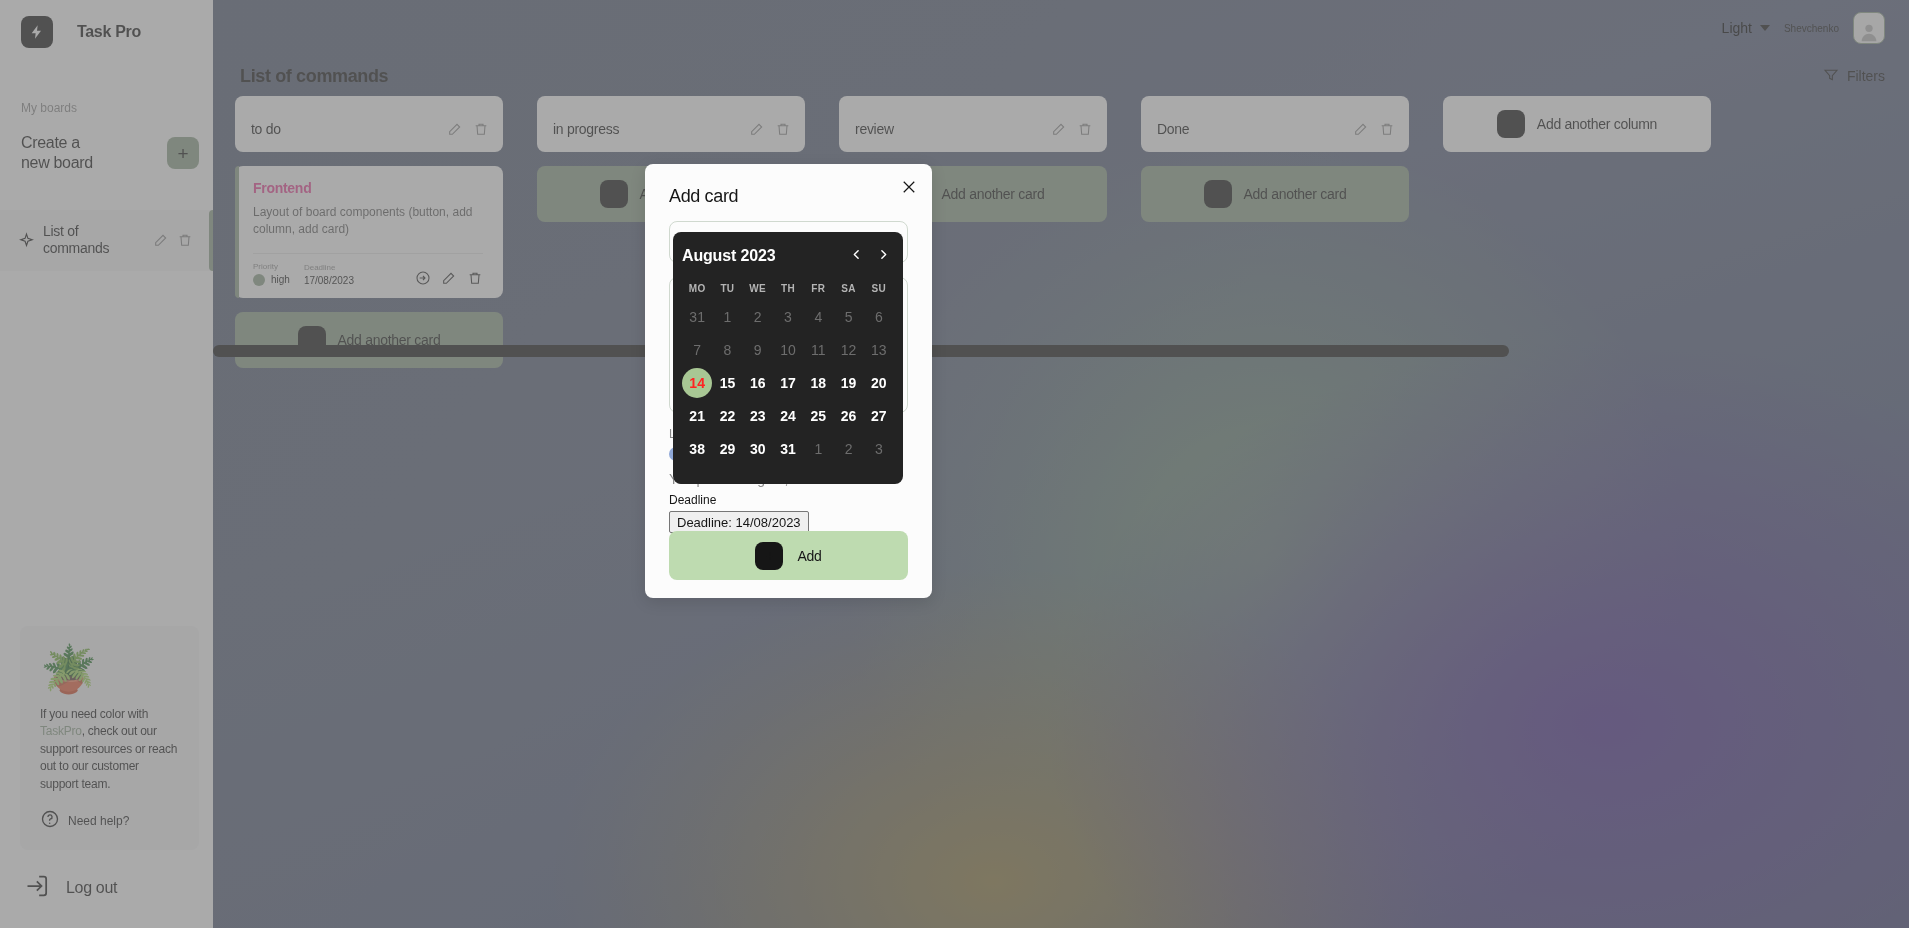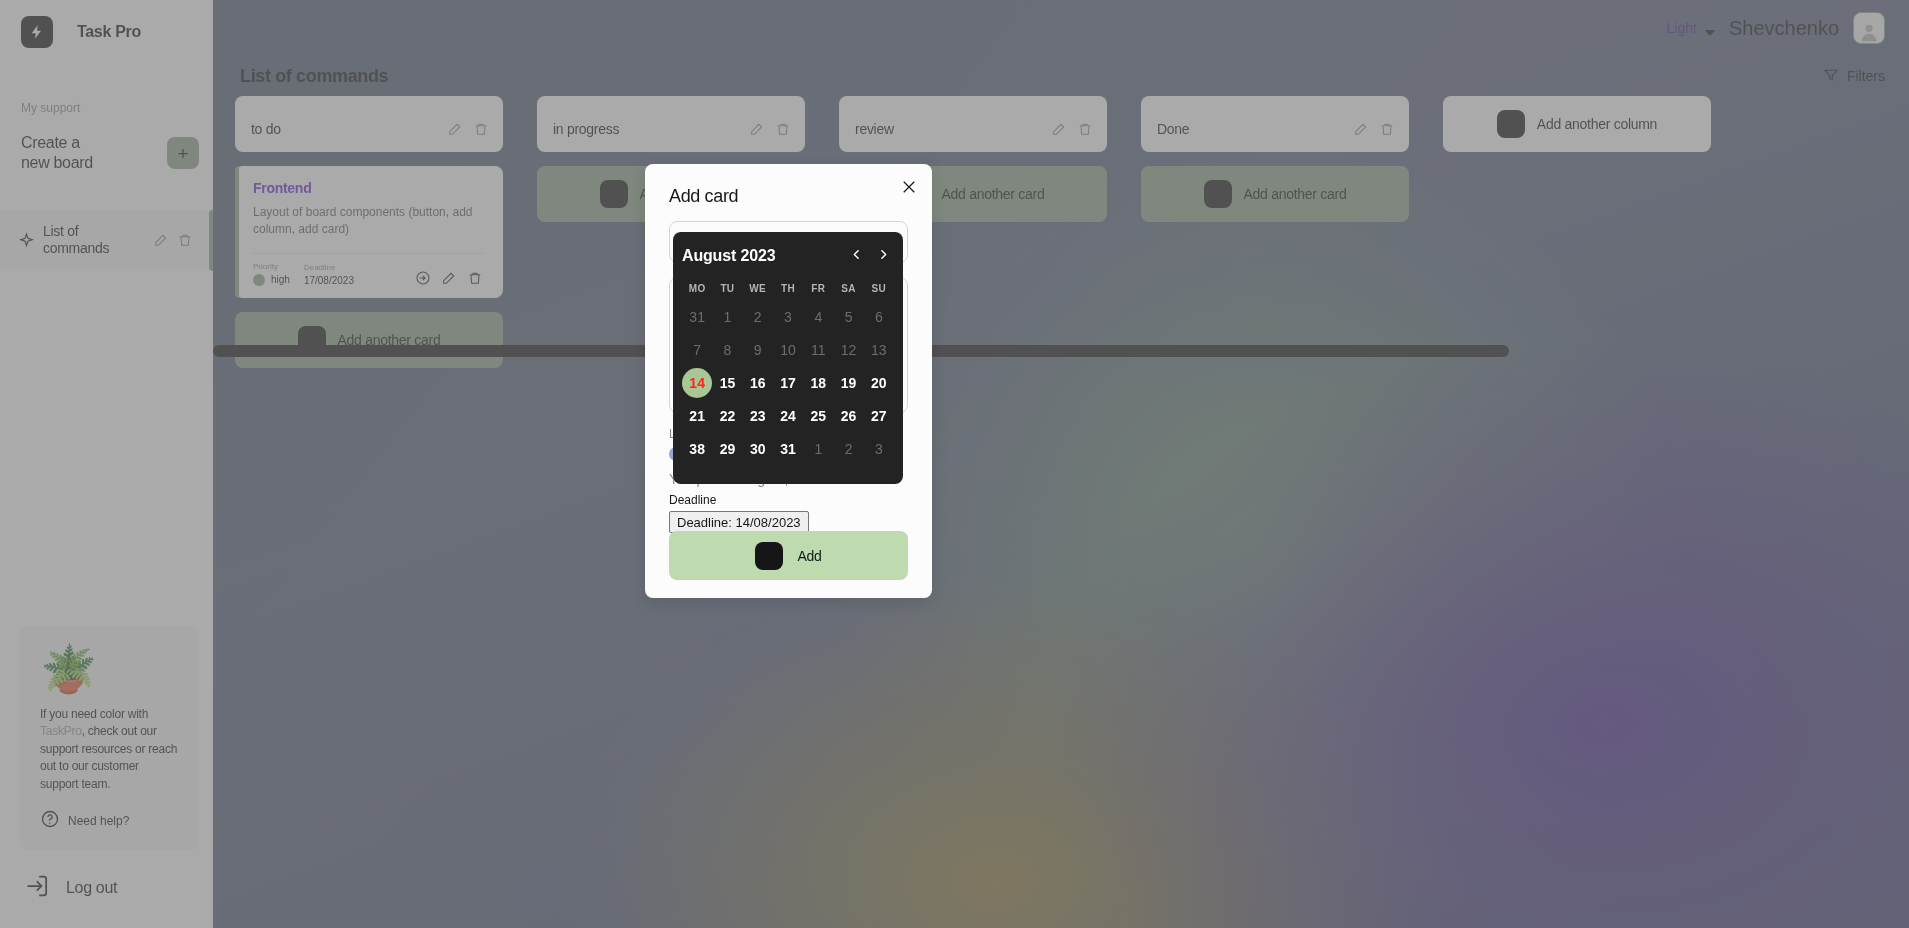--- a/index.html
+++ b/index.html
@@ -81,23 +81,23 @@
   .logout { margin: 0 0 24px 24px; display:flex; align-items:center; gap: 14px; cursor:pointer; }
   .logout svg { width: 28px; height: 28px; color: #161616; }
   .logout span { font-size: 16px; font-weight: 500; color:#161616; letter-spacing:-0.02em;}
 
   
   .topbar {
     position: absolute; left: 213px; top: 0; right: 0; height: 56px;
     display: flex; align-items: center; justify-content: flex-end;
     gap: 14px; padding-right: 24px; z-index: 3;
   }
-  .theme-sel { display:flex; align-items:flex-end; gap: 8px; cursor:pointer; font-size:14px; color:#4c1d95; font-weight:500;}
+  .theme-sel { display:flex; align-items:center; gap: 8px; cursor:pointer; font-size:14px; color:#000000; font-weight:500;}
   .caret { width: 0; height: 0; border-left: 5px solid transparent; border-right: 5px solid transparent; border-top: 6px solid #161616; }
-  .user-name { font-size: 20px; color: #161616; }
+  .user-name { font-size: 10px; color: #161616; }
   .avatar {
     width: 32px; height: 32px; border-radius: 8px; border: 1px solid #8fa48b;
     background: #f6f6f7; display:flex; align-items:flex-end; justify-content:center; overflow:hidden;
   }
   .avatar svg { width: 22px; height: 22px; color:#b9b9b9; }
 
   .page-head {
     position: absolute; left: 213px; top: 56px; right: 0; height: 40px;
     display:flex; align-items:center; justify-content: space-between;
     padding: 0 24px 0 27px; z-index: 3;
@@ -121,21 +121,21 @@
   .col-actions { display:flex; gap: 10px; }
 
   .card {
     margin-top: 14px; background: #fff; border-radius: 8px;
     padding: 14px 20px 12px 18px; position: relative;
   }
   .card::before {
     content:""; position:absolute; left:0; top:0; bottom:0; width: 4px;
     border-radius: 4px 0 0 4px; background: #8fa48b;
   }
-  .card-title { font-size: 14px; font-weight: 600; color:#6d28d9; letter-spacing:-0.02em;}
+  .card-title { font-size: 14px; font-weight: 600; color:#ec4899; letter-spacing:-0.02em;}
   .card-desc { margin-top: 8px; font-size: 12px; line-height: 1.45; color: #161616; opacity:.7; }
   .card-sep { margin-top: 14px; height:1px; background: rgba(22,22,22,.1); }
   .card-foot { margin-top: 8px; display:flex; align-items:flex-end; gap: 14px; }
   .meta-label { font-size: 8px; color:#161616; opacity:.5; }
   .meta-value { margin-top: 3px; font-size: 10px; color:#161616; display:flex; align-items:center; gap:6px;}
   .prio-dot { width: 12px; height: 12px; border-radius: 50%; background:#8fa48b; display:inline-block; }
   .card-icons { margin-left:auto; display:flex; gap: 10px; align-items:center; }
   .card-icons .ico-btn { width: 16px; height: 16px; opacity: .9; }
 
   .add-card-btn {
@@ -245,21 +245,21 @@
   <aside class="sidebar">
     <div class="brand">
       <div class="brand-logo">
         <svg viewBox="0 0 24 24" fill="#fff">
             <path d="M13 2L4 14h6l-1 8 9-12h-6l1-8z"></path>
           </svg>
       </div>
       <div class="brand-name">Task Pro</div>
     </div>
 
-    <div class="my-boards">My support</div>
+    <div class="my-boards">My boards</div>
 
     <div class="create-board">
       <div class="create-board-text">Create a<br>new board</div>
       <div class="plus-sq">+</div>
     </div>
 
     <div class="board-item">
       <span class="board-item-icon">
         <svg viewBox="0 0 24 24" fill="none" stroke="currentColor" stroke-width="1.6">
             <path d="M12 3l2 6 6 2-6 2-2 6-2-6-6-2 6-2 2-6z"></path>

